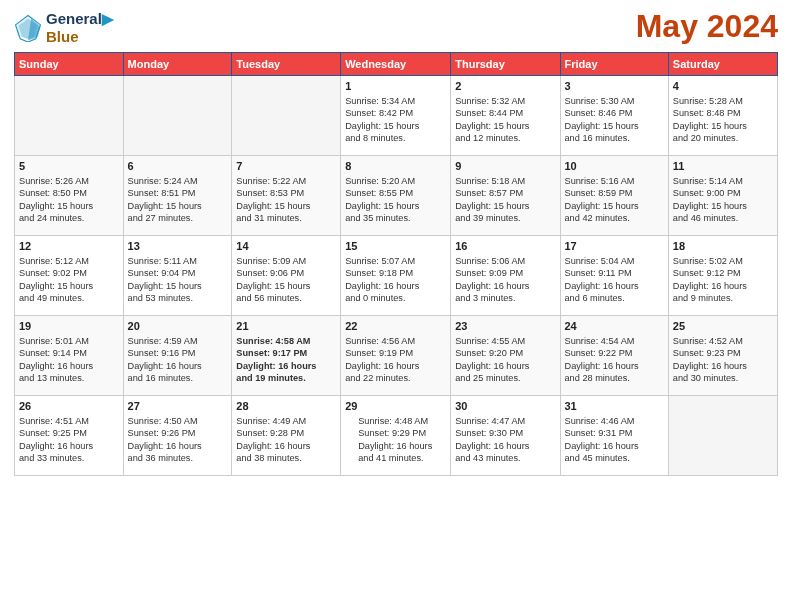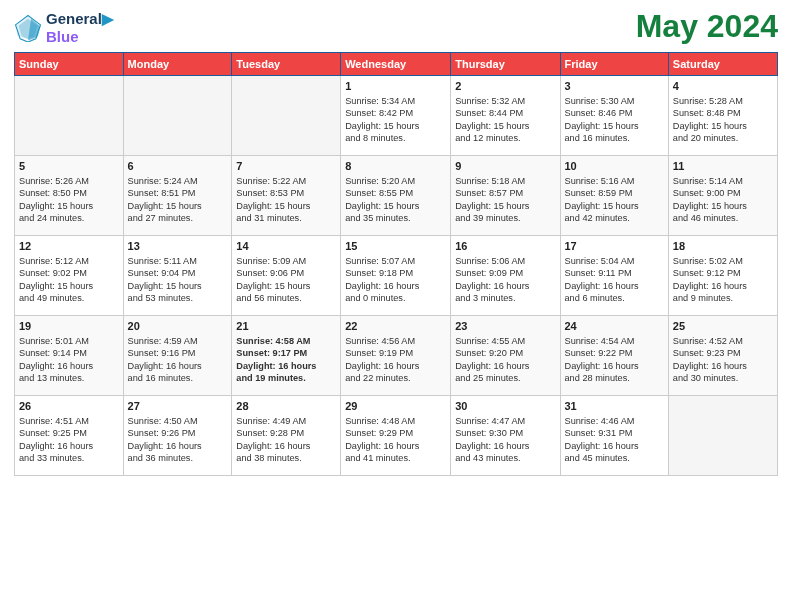--- a/index.html
+++ b/index.html
@@ -29,21 +29,21 @@
     .logo-icon {
       width: 28px;
       height: 28px;
     }
     .title-block {
       text-align: right;
     }
     .month-title {
       font-size: 32px;
       font-weight: bold;
-      color: #15803d;
+      color: #c2410c;
       line-height: 1;
     }
     .location {
       font-size: 14px;
       color: #444;
       margin-top: 2px;
     }
     .calendar {
       width: 100%;
       border-collapse: collapse;
@@ -93,21 +93,21 @@
   <div class="header">
     <div class="logo">
       <svg class="logo-icon" viewBox="0 0 36 36">
         <polygon points="18,4 32,14 32,28 18,32 4,28 4,14" fill="#2196c4" opacity="0.15"></polygon>
         <polygon points="22,6 34,16 30,30 18,34" fill="#2196c4" opacity="0.6"></polygon>
         <polygon points="18,2 34,14 28,32 18,36 8,32 2,14" fill="none" stroke="#2196c4" stroke-width="1.5"></polygon>
         <polygon points="18,6 30,15 26,29 18,32 10,29 6,15" fill="#2196c4" opacity="0.3"></polygon>
       </svg>
       <div>
         <div style="font-size:15px;font-weight:bold;color:#1a3a5c;line-height:1.2;">General<span style="color:#2196c4;">▶</span></div>
-        <div style="font-size:15px;font-weight:bold;color:#8b5cf6;line-height:1.2;">Blue</div>
+        <div style="font-size:15px;font-weight:bold;color:#a16207;line-height:1.2;">Blue</div>
       </div>
     </div>
     <div class="title-block">
       <div class="month-title">May 2024</div>
     </div>
   </div>
 
   <table class="calendar">
     <thead>
       <tr>
@@ -324,21 +324,21 @@
           </td>
           <td>
             <span class="day-num">28</span>
             <div class="day-info" style="white-space: pre-line;">Sunrise: 4:49 AM
 Sunset: 9:28 PM
 Daylight: 16 hours
 and 38 minutes.</div>
           </td>
           <td>
             <span class="day-num">29</span>
-            <div class="day-info" style="white-space: pre-line;">Sunrise: 4:48 AM
+            <div class="day-info" style="white-space: pre-line; margin-left: 13px;">Sunrise: 4:48 AM
 Sunset: 9:29 PM
 Daylight: 16 hours
 and 41 minutes.</div>
           </td>
           <td>
             <span class="day-num">30</span>
             <div class="day-info" style="white-space: pre-line;">Sunrise: 4:47 AM
 Sunset: 9:30 PM
 Daylight: 16 hours
 and 43 minutes.</div>

